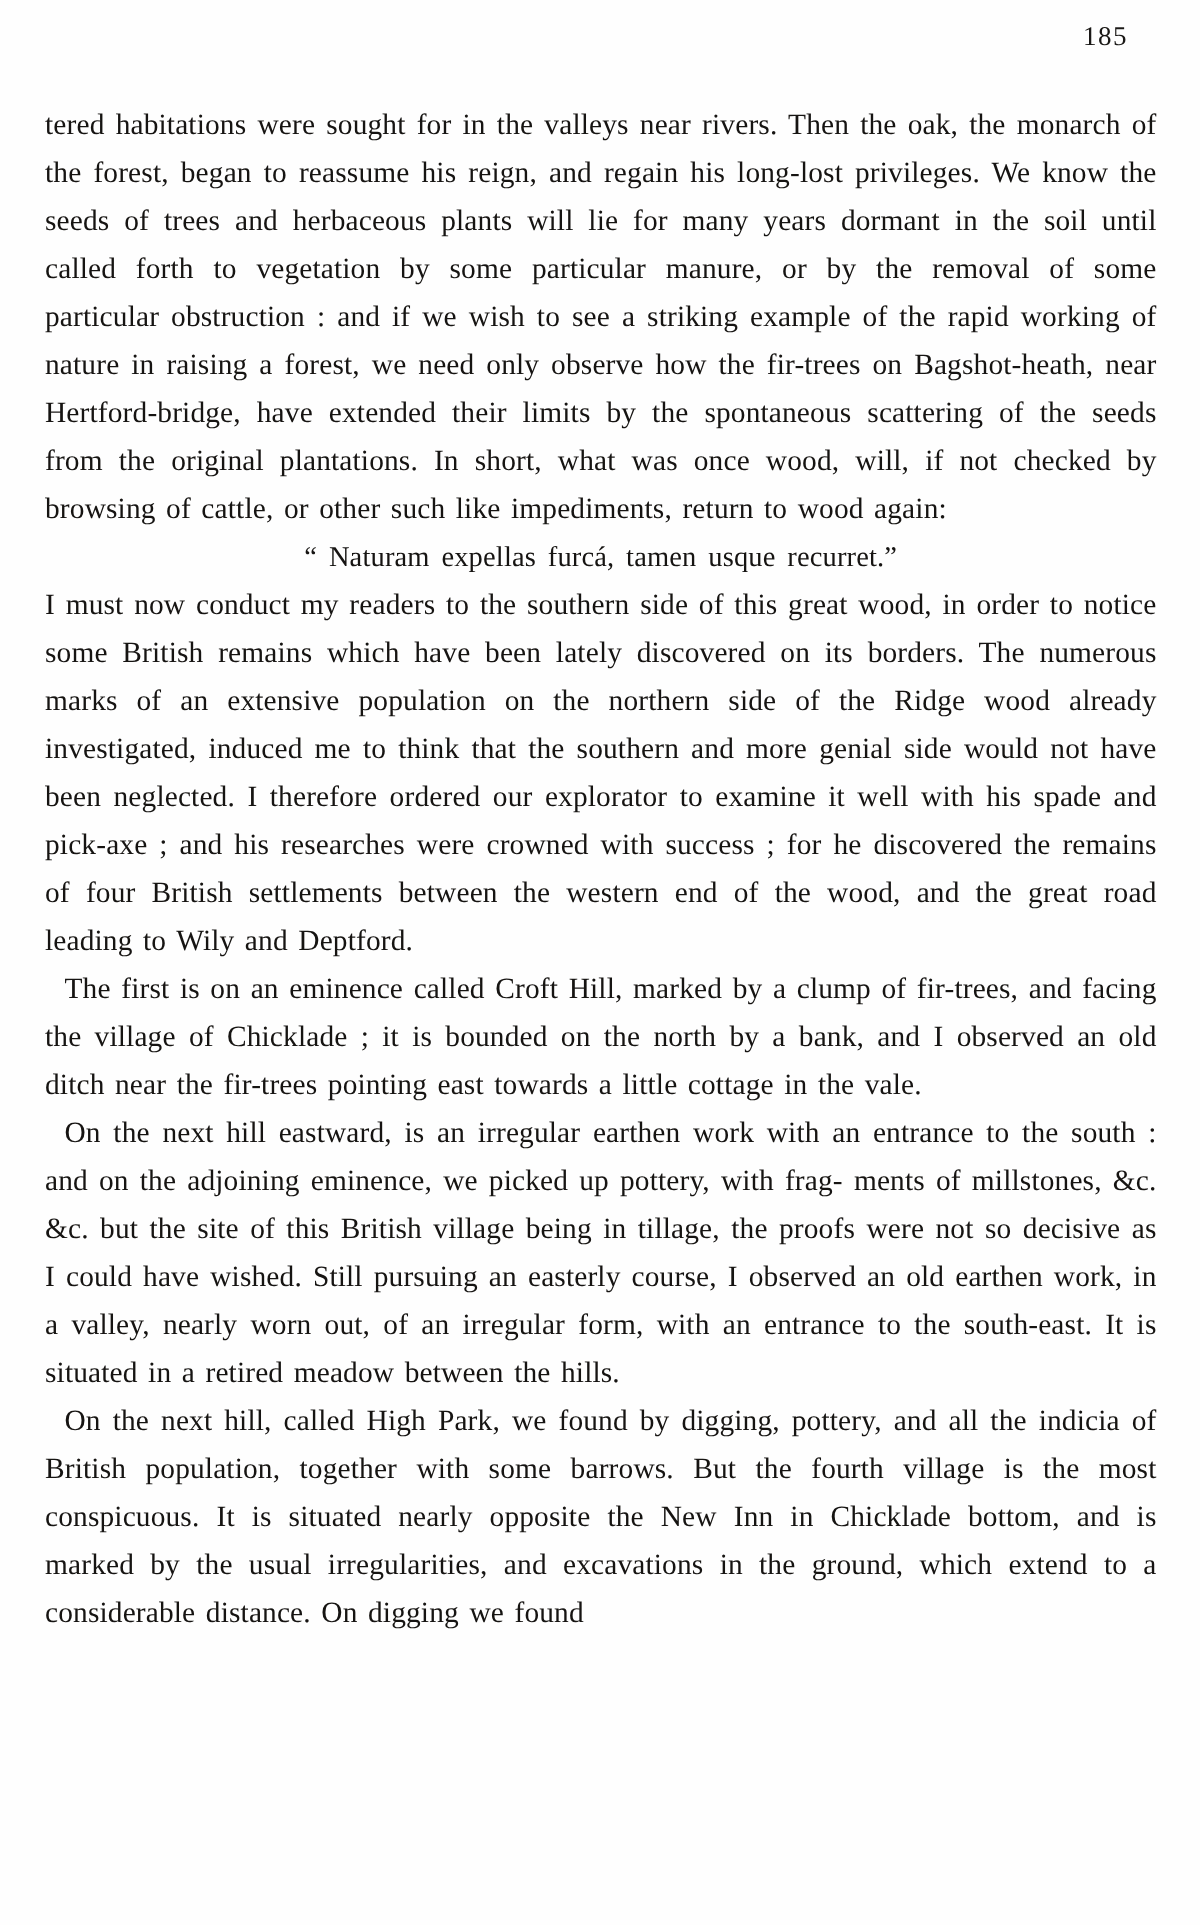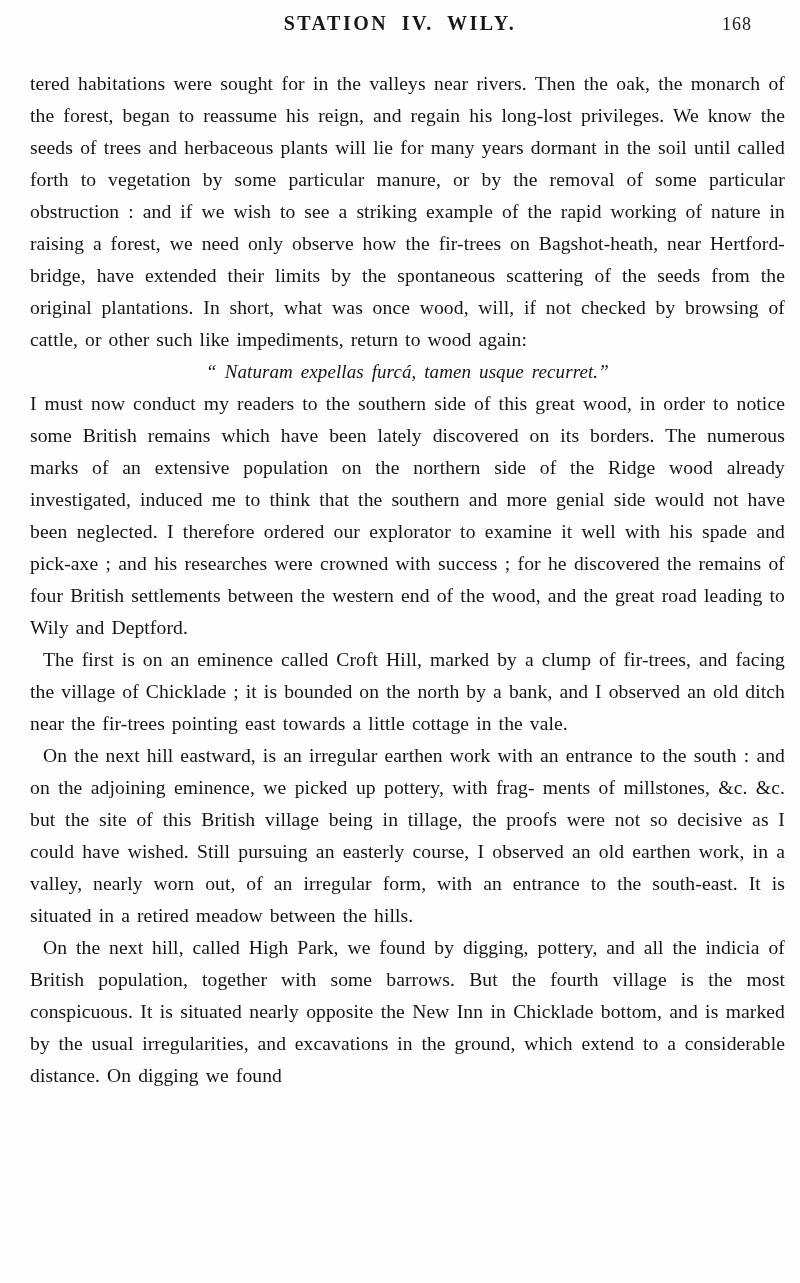--- a/index.html
+++ b/index.html
@@ -35,53 +35,51 @@
   }
   .running-head .folio {
     position: absolute;
     right: 48px;
     top: 2px;
     font-size: 18px;
     letter-spacing: 1px;
     color: #1a1816;
   }
   .body-text {
-    margin: 26px 15px 0 30px;
+    margin: 26px 29px 0 30px;
     font-size: 19.6px;
     line-height: 32px;
     text-align: justify;
     word-spacing: 2px;
     letter-spacing: 0.1px;
   }
   .body-text p {
     margin: 0;
     padding: 0;
   }
   .body-text p.indented {
     text-indent: 13px;
   }
   .quote-line {
     margin: 24px 0 24px 0;
     text-align: center;
     text-indent: 0;
-    font-style: italic;
     font-size: 19px;
     word-spacing: 3px;
   }
   .it {
   }
 </style>
 </head>
 <body>
 
 <div class="page">
 
   <div class="running-head">
-    <div class="title">STATION IV.  WILY.</div>
-    <div class="folio">168</div>
+    <div class="folio">185</div>
   </div>
 
   <div class="body-text">
 
     <p><span>tered habitations were sought for in the valleys near rivers.  Then the oak, the monarch of the forest, began to reassume his reign, and regain his long-lost privileges.  We know the seeds of trees and herbaceous plants will lie for many years dormant in the soil until called forth to vegetation by some particular manure, or by the removal of some particular obstruction : and if we wish to see a striking example of the rapid working of nature in raising a forest, we need only observe how the fir-trees on Bagshot-heath, near Hertford-bridge, have extended their limits by the spontaneous scattering of the seeds from the original plantations.  In short, what was once wood, will, if not checked by browsing of cattle, or other such like impediments, return to wood again:</span></p>
 
     <p class="quote-line"><span>“ Naturam expellas furcá, tamen usque recurret.”</span></p>
 
     <p><span>I must now conduct my readers to the southern side of this great wood, in order to notice some British remains which have been lately discovered on its borders. The numerous marks of an extensive population on the northern side of the Ridge wood already investigated, induced me to think that the southern and more genial side would not have been neglected.  I therefore ordered our </span><span class="it">explorator</span><span> to examine it well with his spade and pick-axe ;  and his researches were crowned with success ;  for he discovered the remains of four British settlements between the western end of the wood, and the great road leading to Wily and Deptford.</span></p>
 

